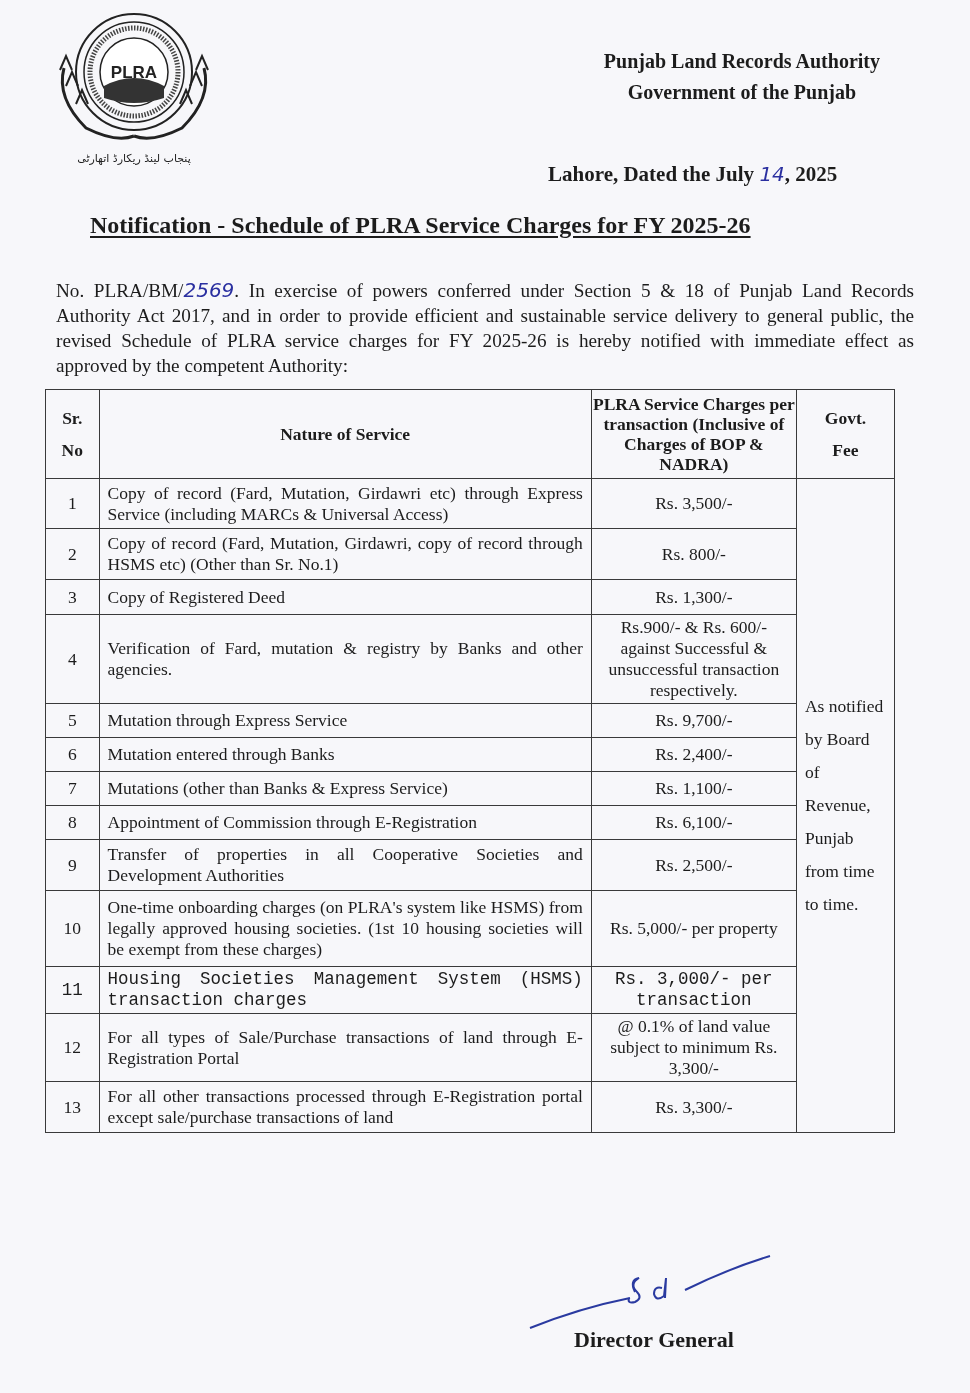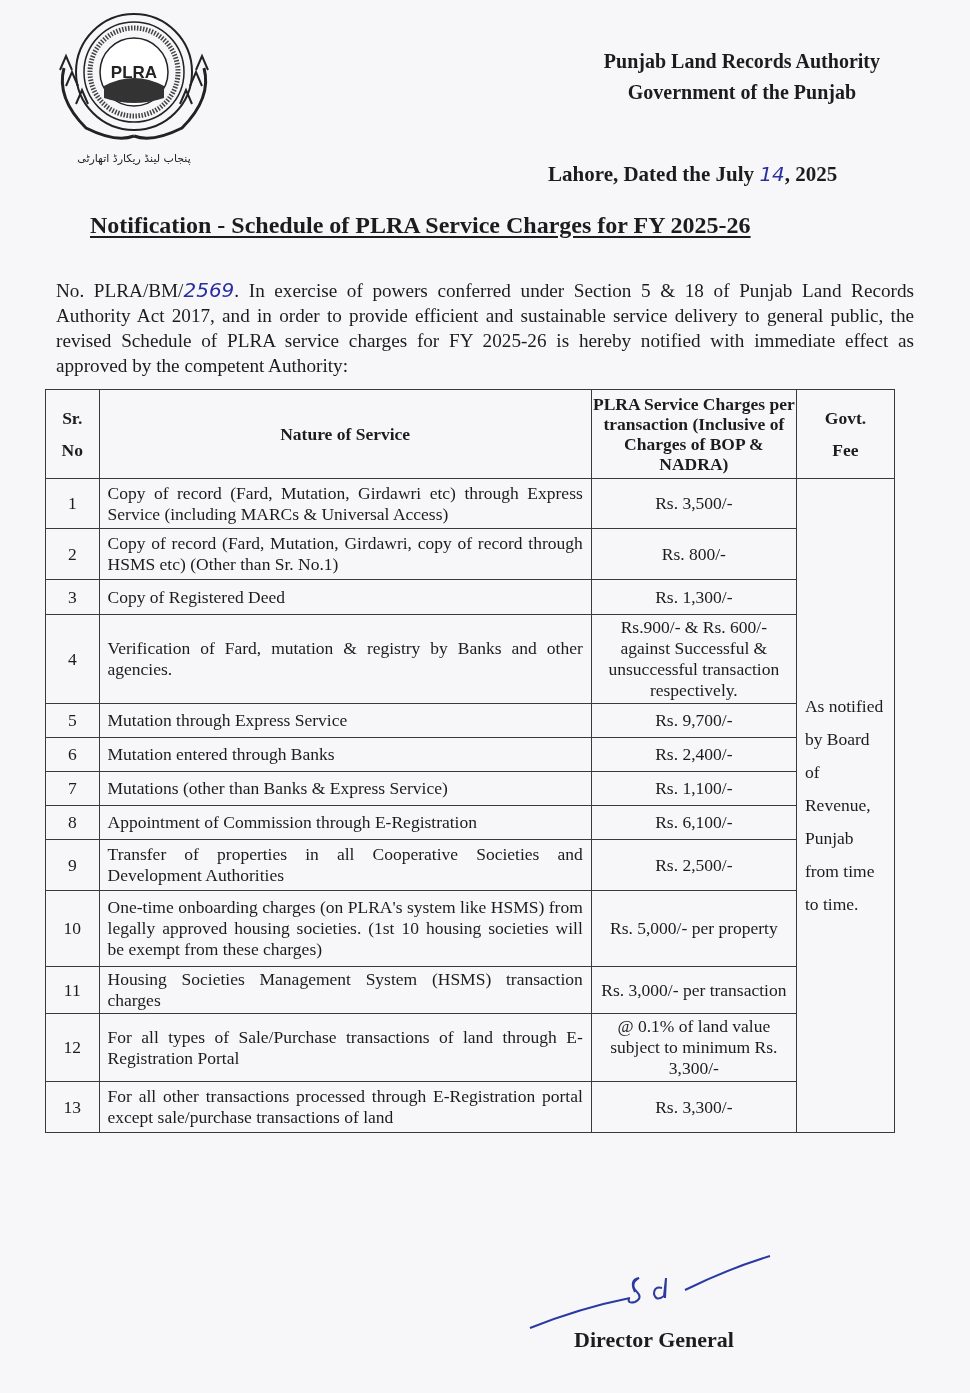--- a/index.html
+++ b/index.html
@@ -117,21 +117,21 @@
       <tr style="height: 51px;">
         <td class="sr">9</td>
         <td class="svc">Transfer of properties in all Cooperative Societies and Development Authorities</td>
         <td class="chg">Rs. 2,500/-</td>
       </tr>
       <tr style="height: 76px;">
         <td class="sr">10</td>
         <td class="svc">One-time onboarding charges (on PLRA's system like HSMS) from legally approved housing societies. (1st 10 housing societies will be exempt from these charges)</td>
         <td class="chg">Rs. 5,000/- per property</td>
       </tr>
-      <tr style="height: 45px;">
+      <tr style="height: 45px; font-family: Liberation Mono, monospace;">
         <td class="sr">11</td>
         <td class="svc">Housing Societies Management System (HSMS) transaction charges</td>
         <td class="chg">Rs. 3,000/- per transaction</td>
       </tr>
       <tr style="height: 66px;">
         <td class="sr">12</td>
         <td class="svc">For all types of Sale/Purchase transactions of land through E-Registration Portal</td>
         <td class="chg">@ 0.1% of land value subject to minimum Rs. 3,300/-</td>
       </tr>
       <tr style="height: 51px;">

